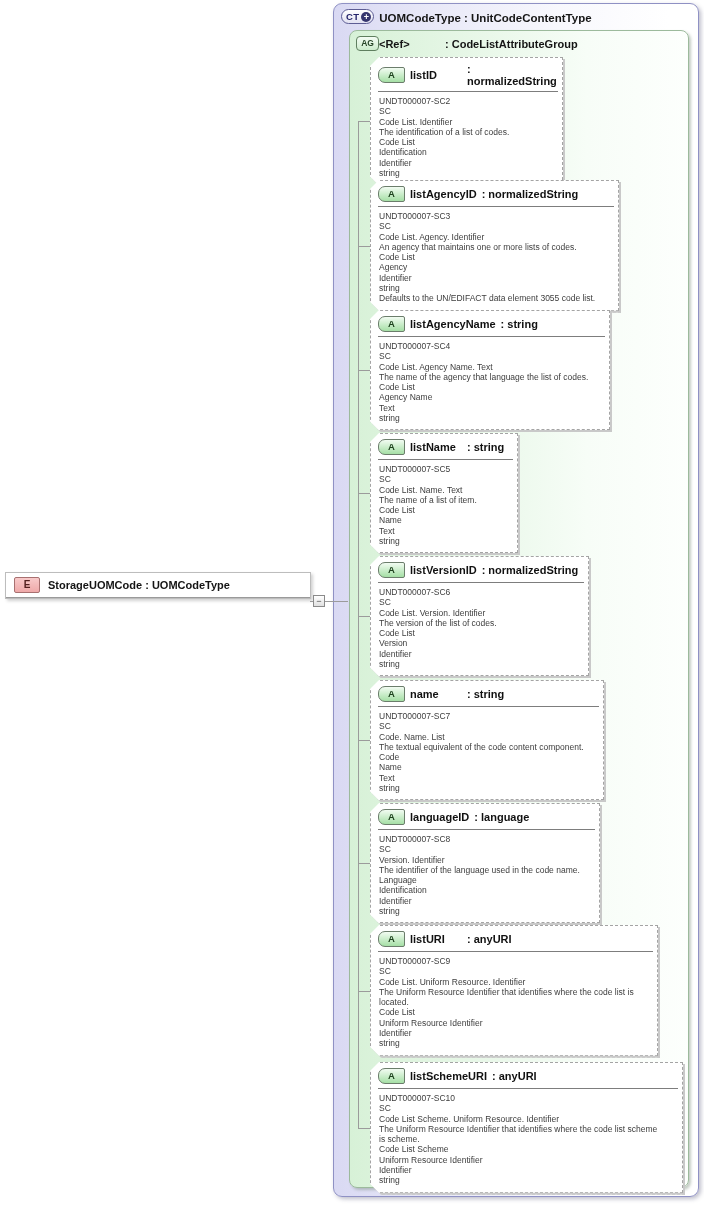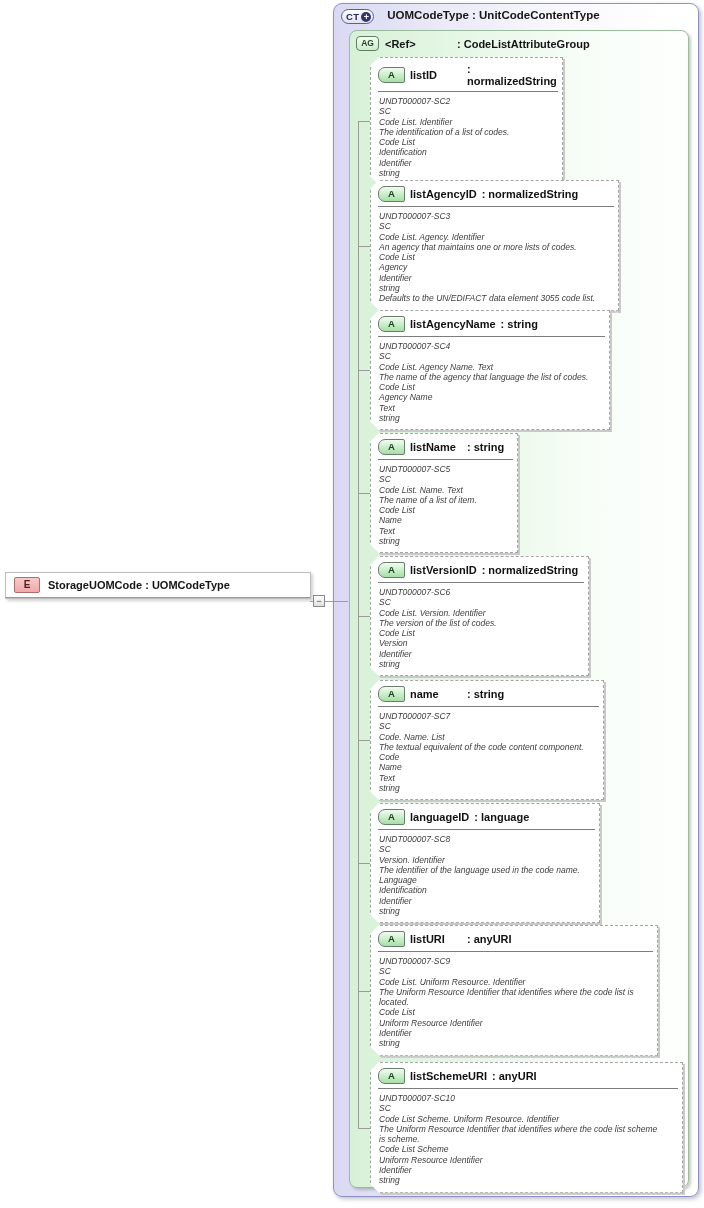--- a/index.html
+++ b/index.html
@@ -4,54 +4,54 @@
 <style>
   html,body{margin:0;padding:0;}
   body{width:704px;height:1208px;position:relative;background:#ffffff;overflow:hidden;
        font-family:"Liberation Sans",sans-serif;}
 
   
   .ct-box{position:absolute;left:333px;top:3px;width:366px;height:1194px;box-sizing:border-box;
           border:1px solid #8f91c4;border-radius:9px;
           background:linear-gradient(90deg,#d9d9f3 0%,#e9e9f8 28%,#f8f8fd 62%,#ffffff 92%);
           box-shadow:2px 2px 4px rgba(110,110,140,.45);}
-  .ct-header{display:flex;align-items:flex-start;gap:13px;padding:5px 0 0 7px;}
+  .ct-header{display:flex;align-items:flex-end;gap:5px;padding:5px 0 0 7px;}
   .ct-icon{display:inline-flex;align-items:center;gap:2px;height:15px;box-sizing:border-box;
            border:1.4px solid #5d5d94;border-radius:8px;padding:0 2px 0 4px;
            background:linear-gradient(#ffffff,#e2e2f2);}
   .ct-icon-text{font-weight:bold;font-size:9.5px;color:#24246a;letter-spacing:.3px;line-height:11px;}
   .plus-dot{width:10px;height:10px;border-radius:50%;background:#35356e;color:#ffffff;
             font-weight:bold;font-size:9px;line-height:10px;text-align:center;}
   .ct-title{font-weight:bold;font-size:11.5px;color:#161616;}
 
   
   .ag-box{position:absolute;left:15px;top:26px;width:340px;height:1158px;box-sizing:border-box;
           border:1px solid #9cba9c;border-radius:8px;
           background:linear-gradient(90deg,#d7f1d7 0%,#e7f7e7 35%,#f7fdf7 70%,#fdfffd 100%);
           box-shadow:2px 2px 3px rgba(110,130,110,.4);}
-  .ag-header{display:flex;align-items:center;gap:6px;padding:5px 0 0 6px;}
+  .ag-header{display:flex;align-items:center;gap:0;padding:5px 0 0 6px;}
   .ag-icon{width:21px;height:13px;flex:none;border:1px solid #5f7f5f;border-radius:4px;
            background:linear-gradient(#f4fcf4,#cdeccd);
            font-weight:bold;font-size:8.5px;line-height:13px;text-align:center;color:#274427;}
   .ag-name{font-weight:bold;font-size:11px;color:#141414;min-width:66px;display:inline-block;}
   .ag-type{font-weight:bold;font-size:11px;color:#141414;}
   .attr-list{position:absolute;left:0;top:0;right:0;bottom:0;}
 
   
   .attr-box{position:absolute;filter:drop-shadow(2px 2px 0px #c9c9c9);}
   .attr-inner{box-sizing:border-box;width:100%;background:#ffffff;border:1px dashed #a4a4a4;
               clip-path:polygon(9px 0,100% 0,100% 100%,9px 100%,0 calc(100% - 9px),0 9px);}
   .attr-header{display:flex;align-items:center;gap:5px;padding:5px 6px 4px 7px;}
   .a-icon{width:25px;height:14px;flex:none;border:1px solid #6b7d6b;border-radius:7px 2px 2px 7px;
           background:linear-gradient(#f2fcf2,#a5dfa5);
           font-weight:bold;font-size:9.5px;line-height:14px;text-align:center;color:#1e421e;}
   .aname{font-weight:bold;font-size:11px;color:#111111;min-width:52px;display:inline-block;}
   .atype{font-weight:bold;font-size:11px;color:#111111;}
   .attr-rule{border-top:1px solid #7d7d7d;margin:0 4px 2px 7px;height:0;}
-  .attr-annot{padding:2px 4px 6px 8px;font-style:italic;font-size:8.5px;line-height:10.3px;
+  .attr-annot{padding:2px 4px 6px 8px;font-size:8.5px;line-height:10.3px;
               color:#3d3d3d;white-space:nowrap;}
 
   
   .vline{position:absolute;left:8px;width:1px;background:#9b9b9b;}
   .stub{position:absolute;left:8px;width:12px;height:1px;background:#9b9b9b;}
 
   
   .el-box{position:absolute;left:5px;top:572px;width:306px;box-sizing:border-box;background:#ffffff;
           border:1px solid #bdbdbd;box-shadow:2px 2px 3px rgba(0,0,0,.18);}
   .el-header{display:flex;align-items:center;gap:8px;padding:4px 6px 4px 8px;

